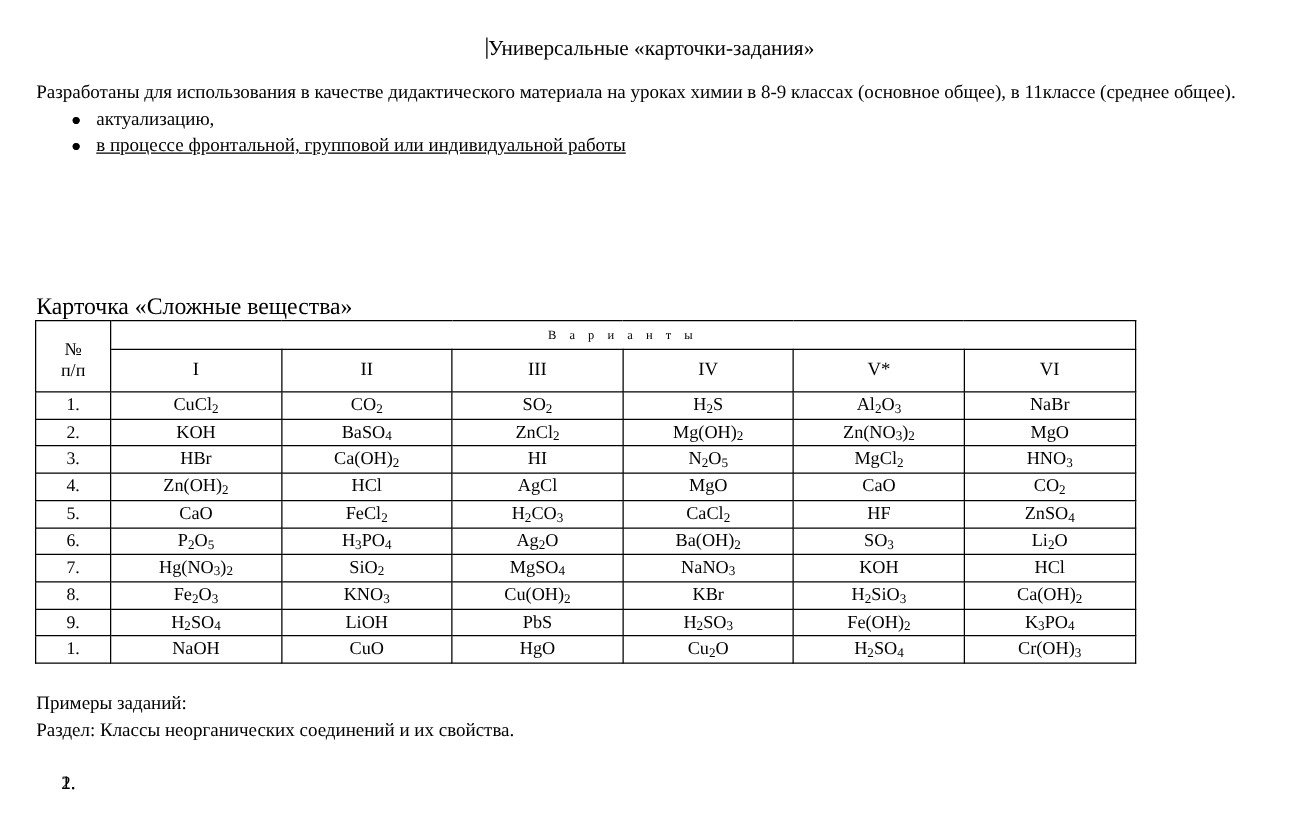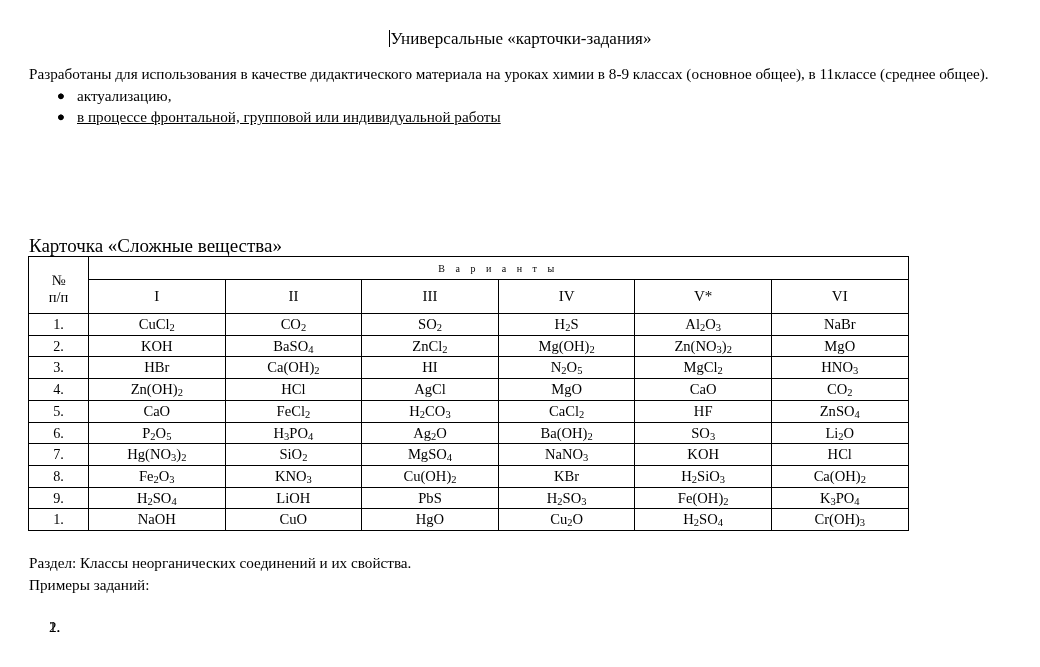--- a/index.html
+++ b/index.html
@@ -300,21 +300,21 @@
           <td>CuO</td>
           <td>HgO</td>
           <td>Cu<sub>2</sub>O</td>
           <td>H<sub>2</sub>SO<sub>4</sub></td>
           <td>Cr(OH)<sub>3</sub></td>
         </tr>
       </tbody>
   </table>
 
   <div class="bottom-block">
+    <p class="para">Примеры заданий:</p>
     <p class="para">Раздел: Классы неорганических соединений и их свойства.</p>
-    <p class="para">Примеры заданий:</p>
     <ol class="numlist">
       <li><span class="marker">1.</span></li>
       <li><span class="marker">2.</span></li>
     </ol>
   </div>
 
 </div>
 
 </body></html>

